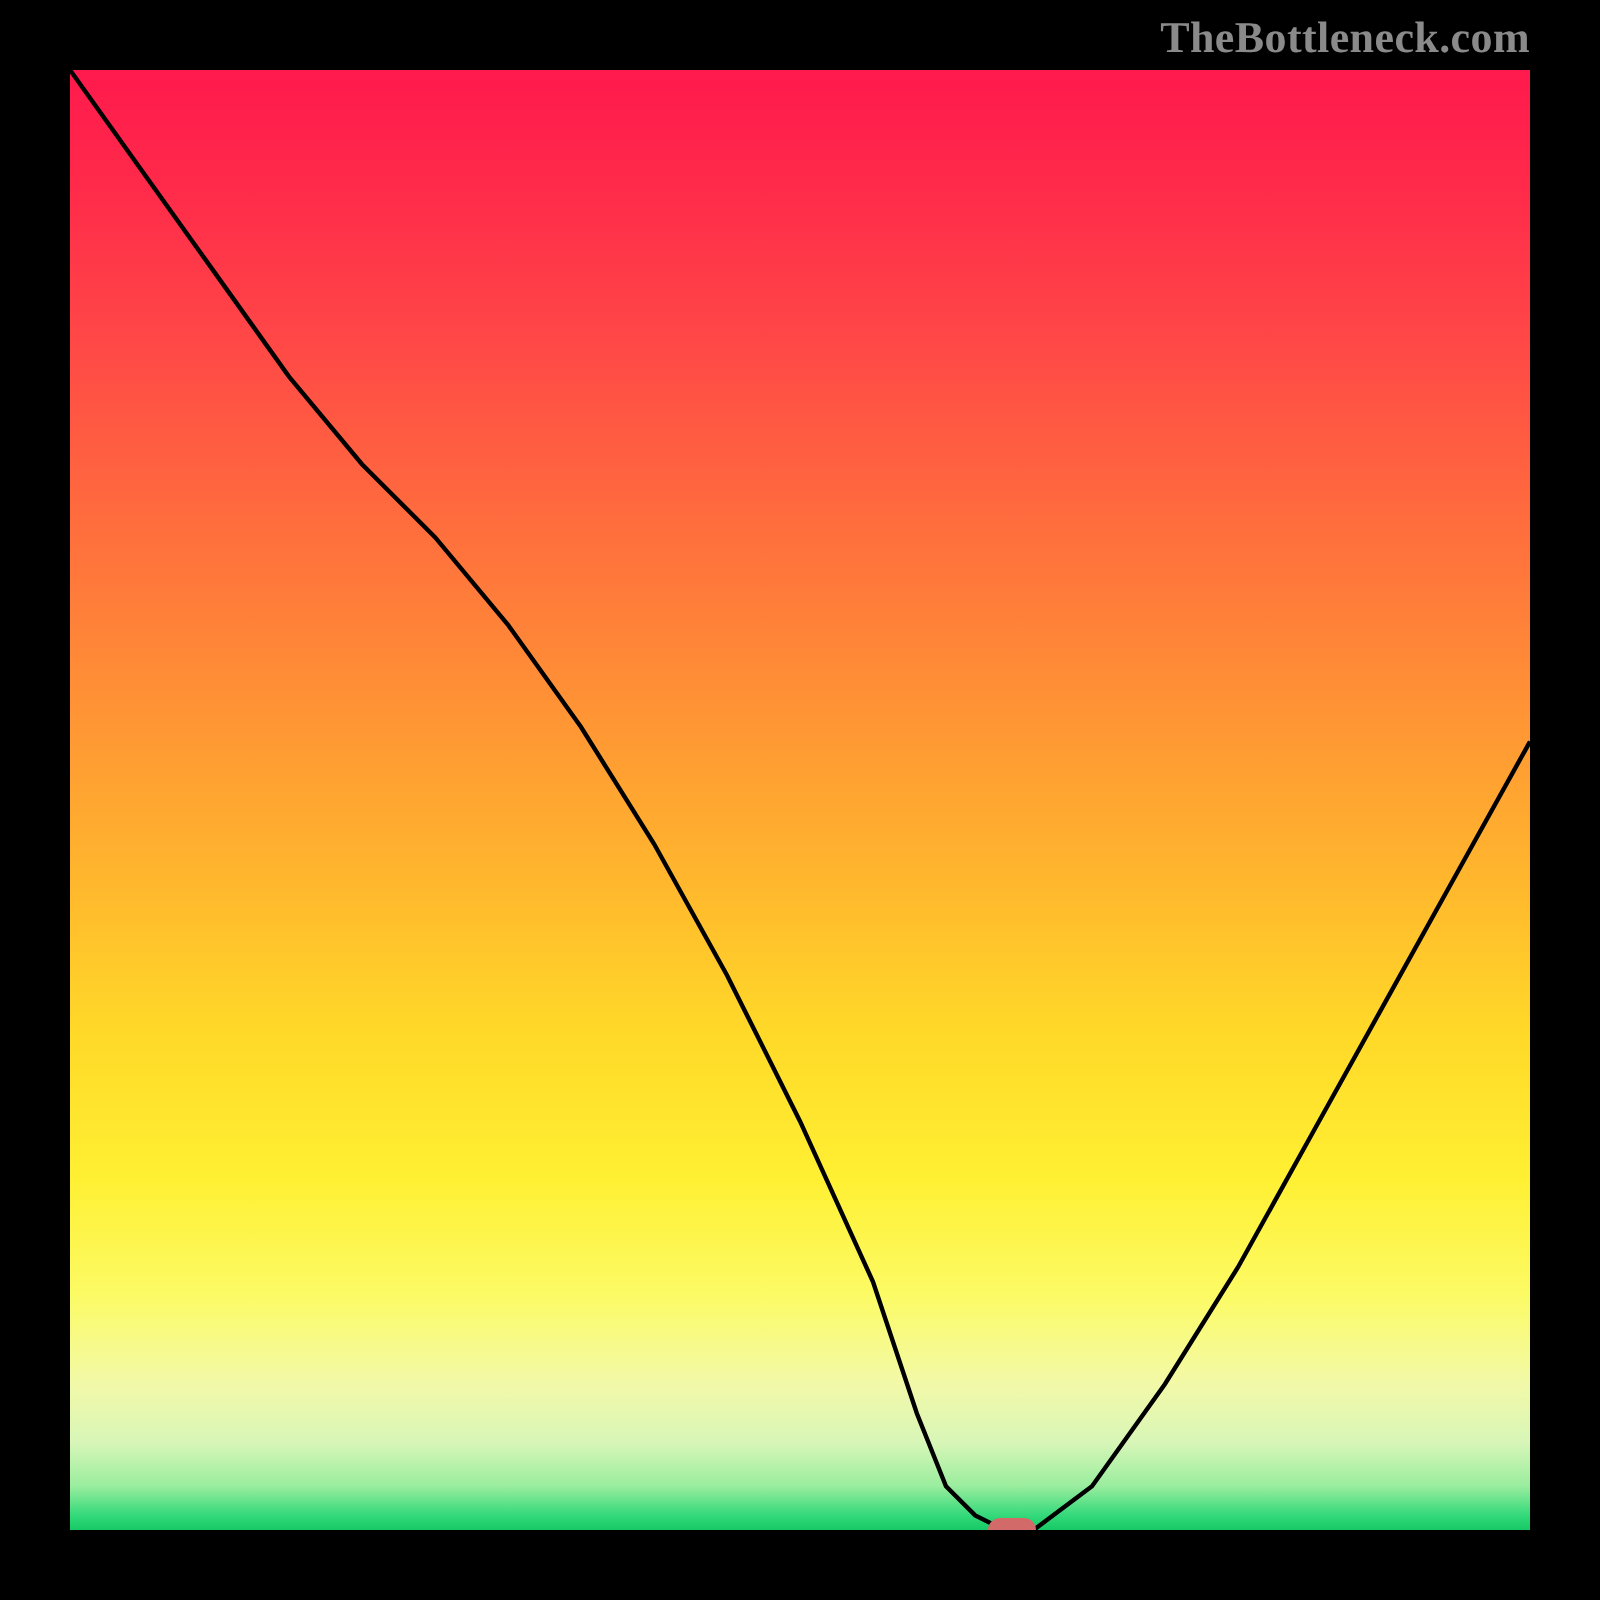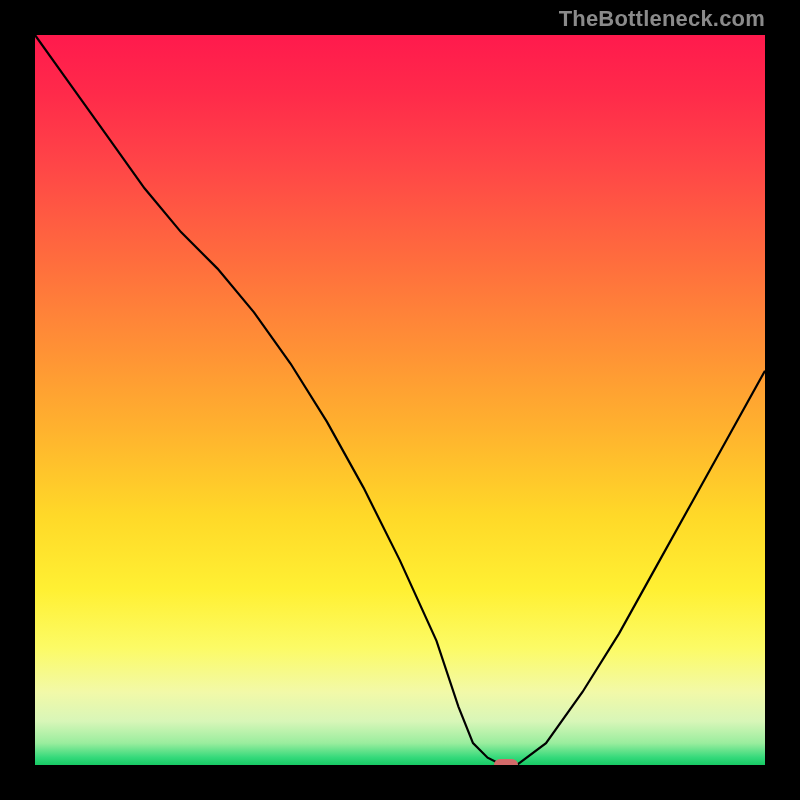--- a/index.html
+++ b/index.html
@@ -54,21 +54,21 @@
     width: 24px;
     height: 12px;
     border-radius: 6px;
     background: #d36a6a;
     transform: translate(-50%, -50%);
   }
   .watermark {
     position: absolute;
     right: 35px;
     top: 6px;
-    font-family: Liberation Sans, sans-serif;
+    font-family: Liberation Serif, serif;
     font-size: 22px;
     font-weight: 600;
     color: #8a8a8a;
     letter-spacing: 0.2px;
   }
 </style>
 </head>
 <body>
 
 <div class="frame">

